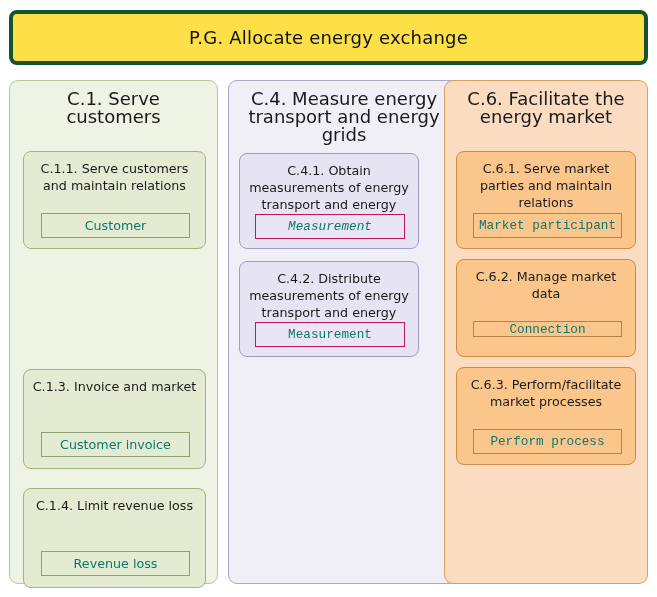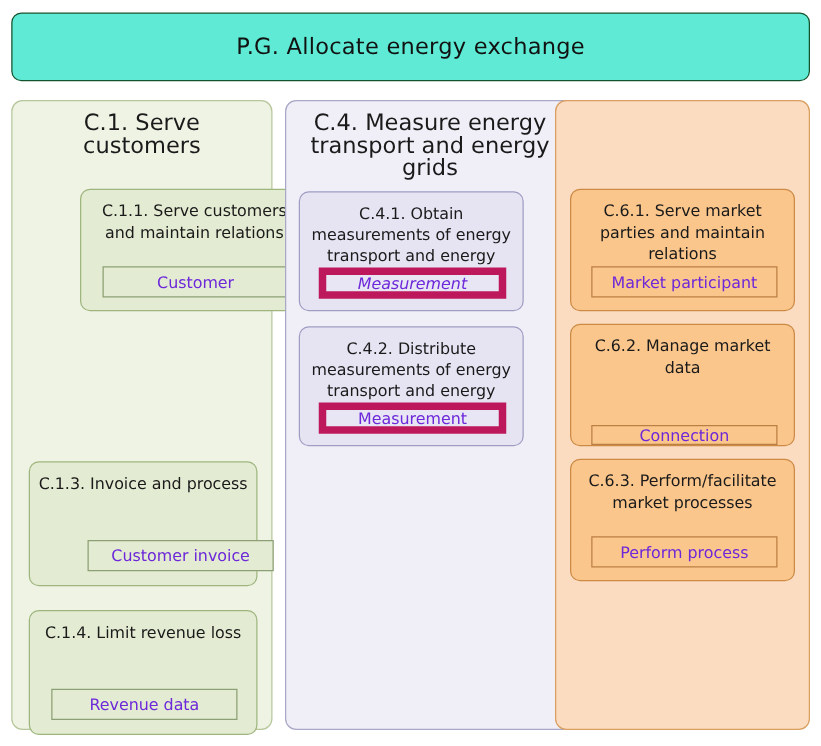--- a/index.html
+++ b/index.html
@@ -21,23 +21,23 @@
   }
 
   
   .title-box {
     position: absolute;
     left: 9px;
     top: 10px;
     width: 639px;
     height: 55px;
     box-sizing: border-box;
-    border: 1px solid #14532d;
+    border: 4px solid #14532d;
     border-radius: 8px;
-    background: #5eead4;
+    background: #fde047;
     display: flex;
     align-items: center;
     justify-content: center;
   }
   .title-box .title-text {
     font-size: 18px;
     letter-spacing: 0.2px;
     color: #111111;
     text-align: center;
   }
@@ -86,79 +86,80 @@
   .cap-orange { background: #fbc68c; border: 1px solid #cc8a46; }
 
   
   .obj-box {
     position: absolute;
     box-sizing: border-box;
     display: flex;
     align-items: center;
     justify-content: center;
     font-size: 12.7px;
-    color: #6d28d9;
+    color: #0f766e;
   }
   .obj-green  { background: #e3ecd2; border: 1px solid #8d9f74; }
-  .obj-purple { background: #e8e6f4; border: 6px solid #be185d; }
-  .obj-orange { background: #fbc68c; border: 1px solid #bb7f43; }
+  .obj-purple { background: #e8e6f4; border: 1px solid #be185d; font-family: Liberation Mono, monospace; }
+  .obj-orange { background: #fbc68c; border: 1px solid #bb7f43; font-family: Liberation Mono, monospace; }
   .obj-italic { font-style: italic; }
 </style>
 </head>
 <body>
 
 <div class="canvas">
 
   <div class="title-box">
     <div class="title-text">P.G. Allocate energy exchange</div>
   </div>
 
   <div class="column col-green">
     <div class="column-title">C.1. Serve customers</div>
 
-    <div class="cap-box cap-green" style="left:13px; top:70px; width:183px; height:98px;margin-left:41px;">
+    <div class="cap-box cap-green" style="left:13px; top:70px; width:183px; height:98px;">
       <div class="cap-title">C.1.1. Serve customers and maintain relations</div>
       <div class="obj-box obj-green" style="left:17px; top:61px; width:149px; height:25px;">Customer</div>
     </div>
 
     <div class="cap-box cap-green" style="left:13px; top:288px; width:183px; height:100px;">
-      <div class="cap-title">C.1.3. Invoice and process</div>
-      <div class="obj-box obj-green" style="left:17px; top:62px; width:149px; height:25px;margin-left:29px;">Customer invoice</div>
+      <div class="cap-title">C.1.3. Invoice and market</div>
+      <div class="obj-box obj-green" style="left:17px; top:62px; width:149px; height:25px;">Customer invoice</div>
     </div>
 
     <div class="cap-box cap-green" style="left:13px; top:395px; width:183px; height:100px;margin-top:12px;">
       <div class="cap-title">C.1.4. Limit revenue loss</div>
-      <div class="obj-box obj-green" style="left:17px; top:62px; width:149px; height:25px;">Revenue data</div>
+      <div class="obj-box obj-green" style="left:17px; top:62px; width:149px; height:25px;">Revenue loss</div>
     </div>
   </div>
 
   <div class="column col-purple">
     <div class="column-title">C.4. Measure energy transport and energy grids</div>
 
     <div class="cap-box cap-purple" style="left:10px; top:72px; width:180px; height:96px;">
       <div class="cap-title">C.4.1. Obtain measurements of energy transport and energy grids</div>
       <div class="obj-box obj-purple obj-italic" style="left:15px; top:60px; width:150px; height:25px;">Measurement</div>
     </div>
 
     <div class="cap-box cap-purple" style="left:10px; top:180px; width:180px; height:96px;">
       <div class="cap-title">C.4.2. Distribute measurements of energy transport and energy grids</div>
       <div class="obj-box obj-purple" style="left:15px; top:60px; width:150px; height:25px;">Measurement</div>
     </div>
   </div>
 
   <div class="column col-orange">
+    <div class="column-title">C.6. Facilitate the energy market</div>
 
     <div class="cap-box cap-orange" style="left:11px; top:70px; width:180px; height:98px;padding-left:48px;">
       <div class="cap-title">C.6.1. Serve market parties and maintain relations</div>
       <div class="obj-box obj-orange" style="left:16px; top:61px; width:149px; height:25px;">Market participant</div>
     </div>
 
     <div class="cap-box cap-orange" style="left:11px; top:178px; width:180px; height:98px;padding-left:46px;">
       <div class="cap-title">C.6.2. Manage market data</div>
-      <div class="obj-box obj-orange" style="left:16px; top:61px; width:149px; height:16px;margin-top:19px;">Connection</div>
+      <div class="obj-box obj-orange" style="left:16px; top:61px; width:149px; height:16px;">Connection</div>
     </div>
 
     <div class="cap-box cap-orange" style="left:11px; top:286px; width:180px; height:98px;">
       <div class="cap-title">C.6.3. Perform/facilitate market processes</div>
       <div class="obj-box obj-orange" style="left:16px; top:61px; width:149px; height:25px;">Perform process</div>
     </div>
   </div>
 
 </div>
 

